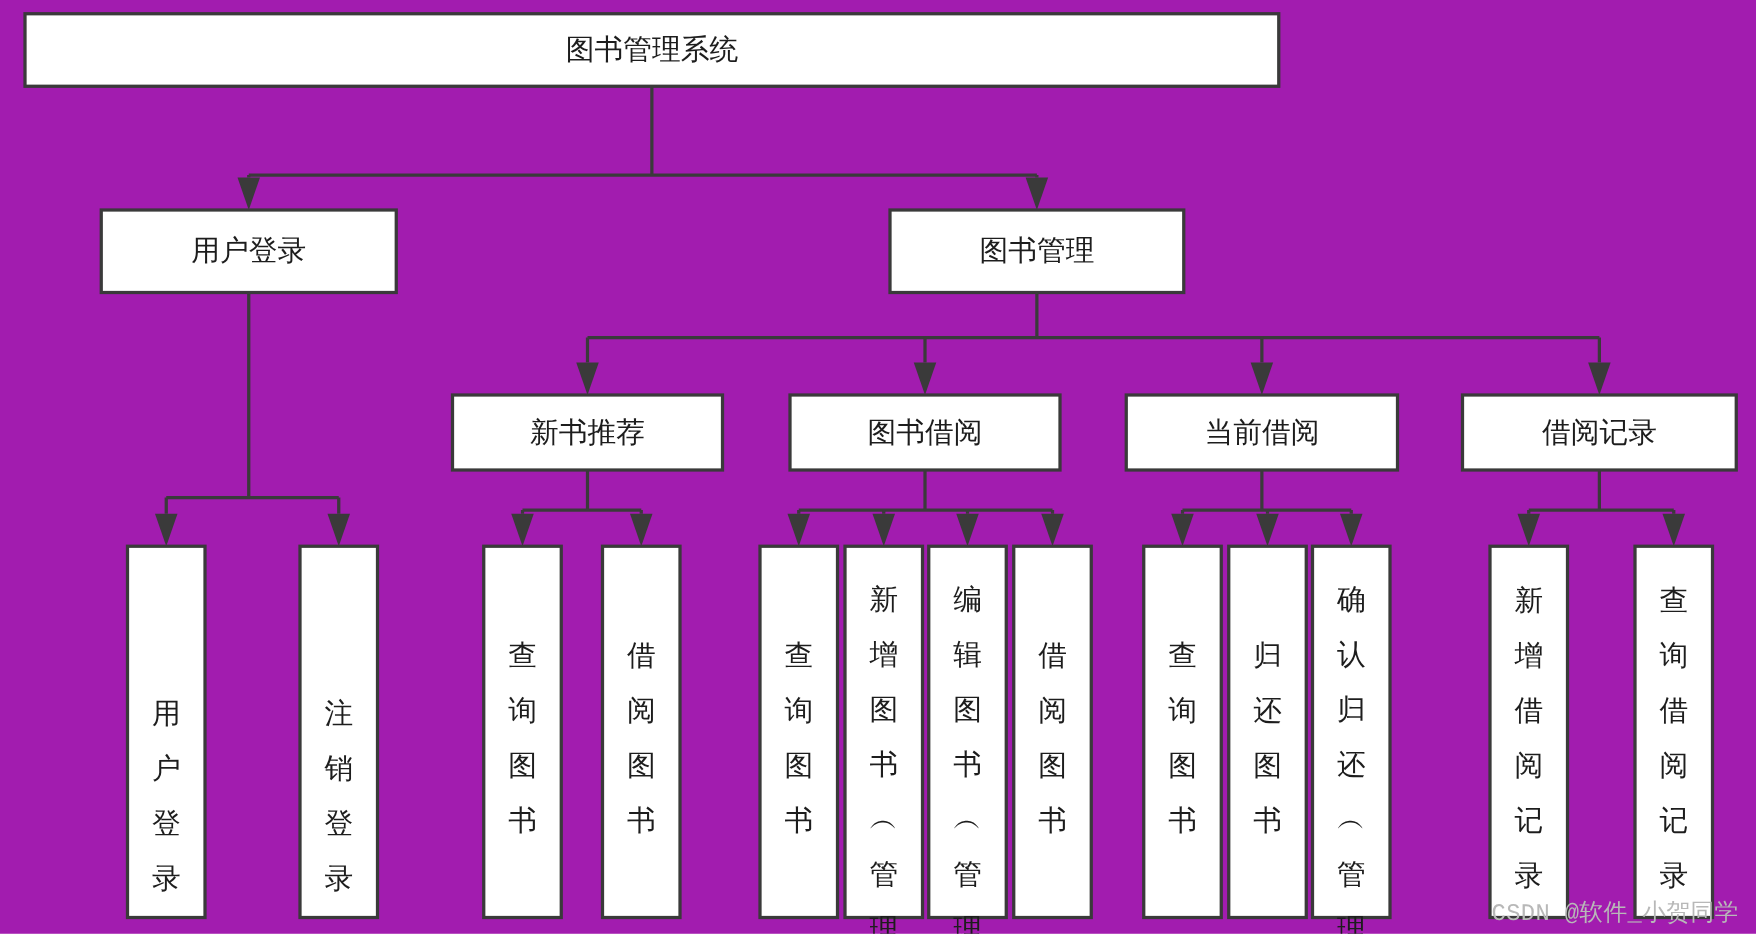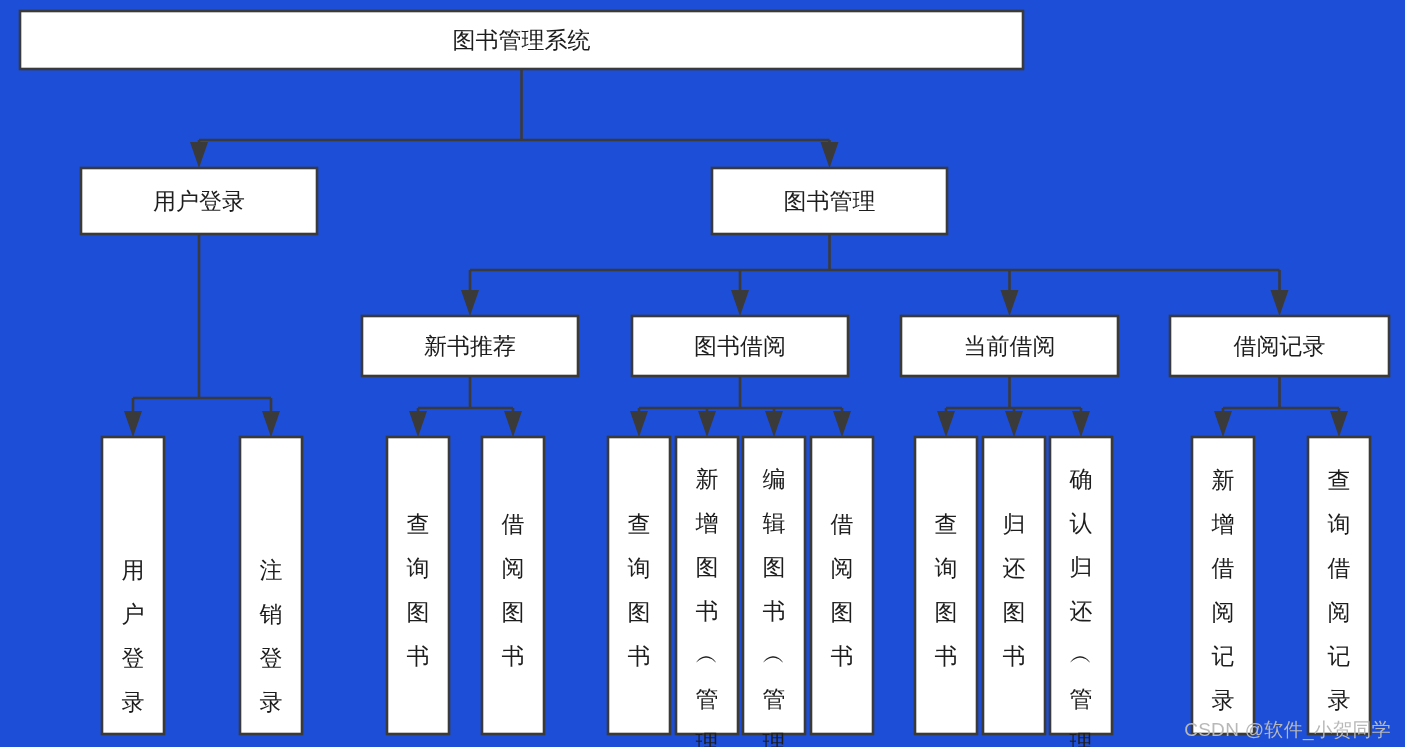--- a/index.html
+++ b/index.html
@@ -11,21 +11,21 @@
   body {
     width: 1405px;
     height: 747px;
     overflow: hidden;
     font-family: "DejaVu Sans", "Liberation Sans", sans-serif;
   }
   #diagram-root {
     position: relative;
     width: 1405px;
     height: 747px;
-    background: #1d4ed8;
+    background: #a21caf;
   }
   svg#tree-svg {
     position: absolute;
     left: 0;
     top: 0;
     width: 1405px;
     height: 747px;
     display: block;
   }
   .node-box {
@@ -53,21 +53,21 @@
   .node-label-v {
     font-family: "DejaVu Sans", "Liberation Sans", sans-serif;
     font-size: 23px;
     fill: #1d1d1d;
     text-anchor: middle;
   }
   .watermark {
     position: absolute;
     right: 14px;
     bottom: 4px;
-    font-family: Liberation Sans, sans-serif;
+    font-family: Liberation Mono, monospace;
     font-size: 19px;
     color: #b8b8b8;
     white-space: nowrap;
     letter-spacing: 0.3px;
     user-select: none;
   }
 </style>
 </head>
 <body>
 

